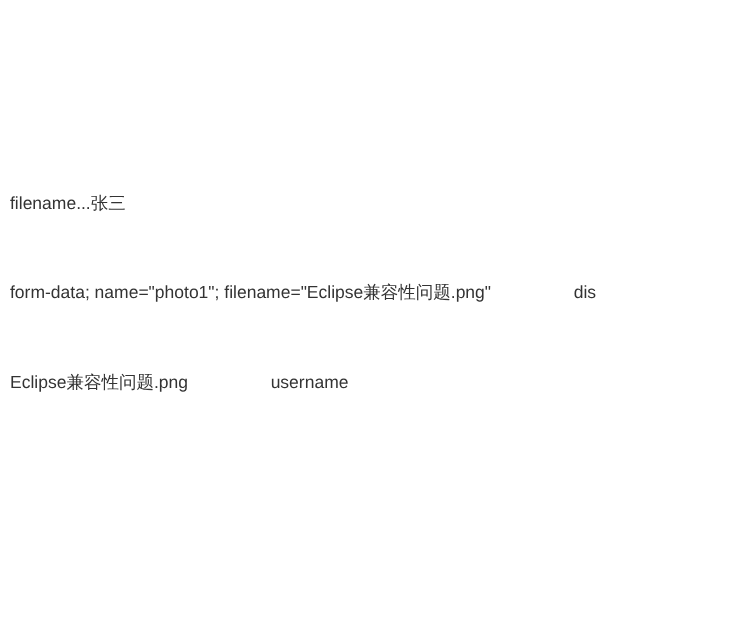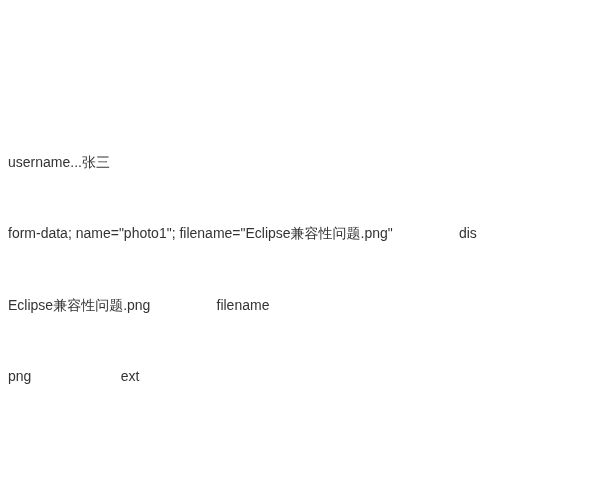--- a/index.html
+++ b/index.html
@@ -20,24 +20,23 @@
       margin: 0;
       padding: 0;
     }
   </style>
 </head>
 <body>
 
 
 
 <div>
-  <div class="log-line">username...张三</div>
+  <div class="log-line">filename...张三</div>
   <div class="log-line">form-data; name="photo1"; filename="Eclipse兼容性问题.png"                 dis</div>
-  <div class="log-line">Eclipse兼容性问题.png                 filename</div>
-  <div class="log-line">png                       ext</div>
+  <div class="log-line">Eclipse兼容性问题.png                 username</div>
   
   
   
   
   
   
   
   
   
 </div>

